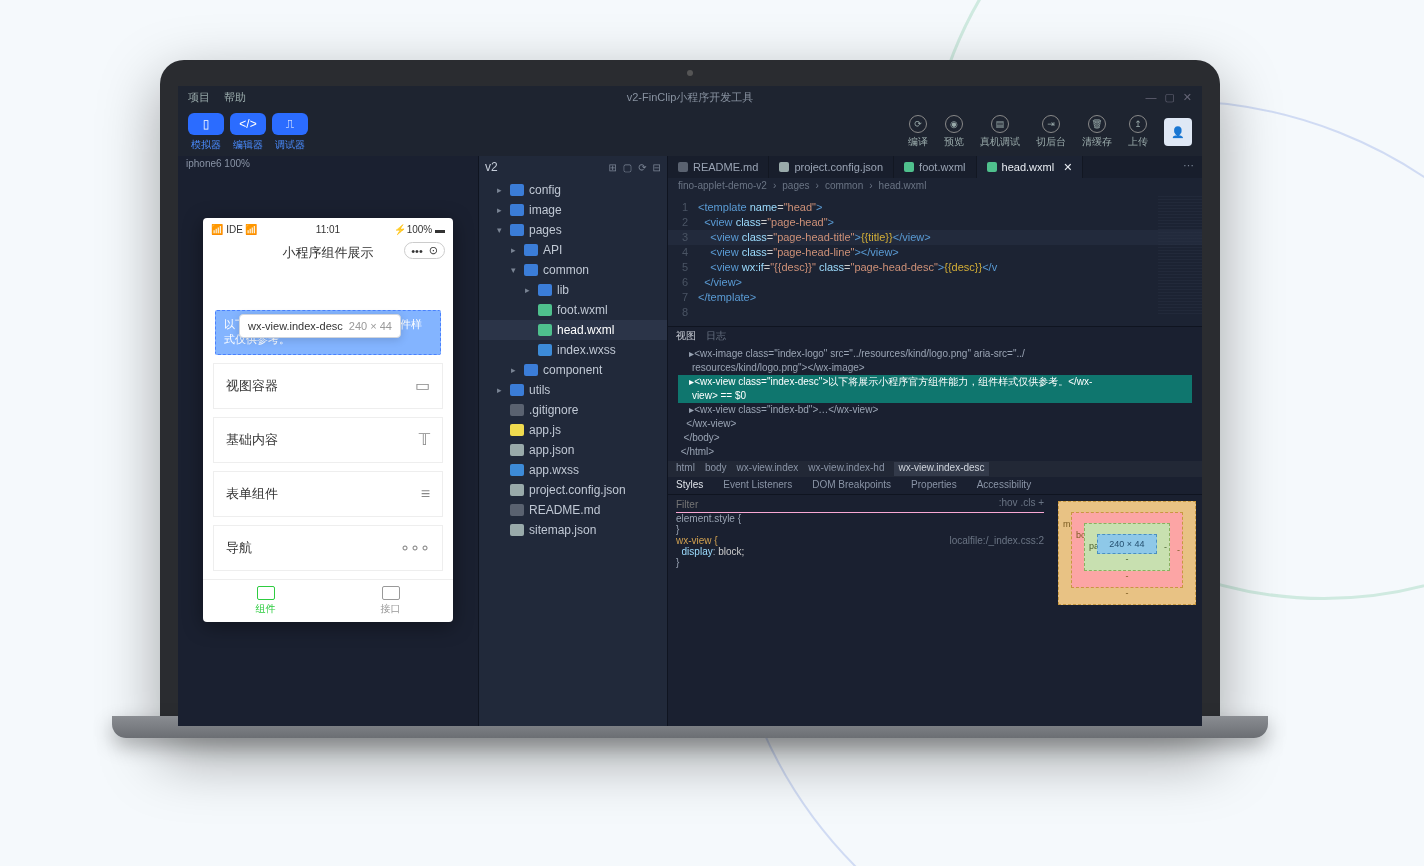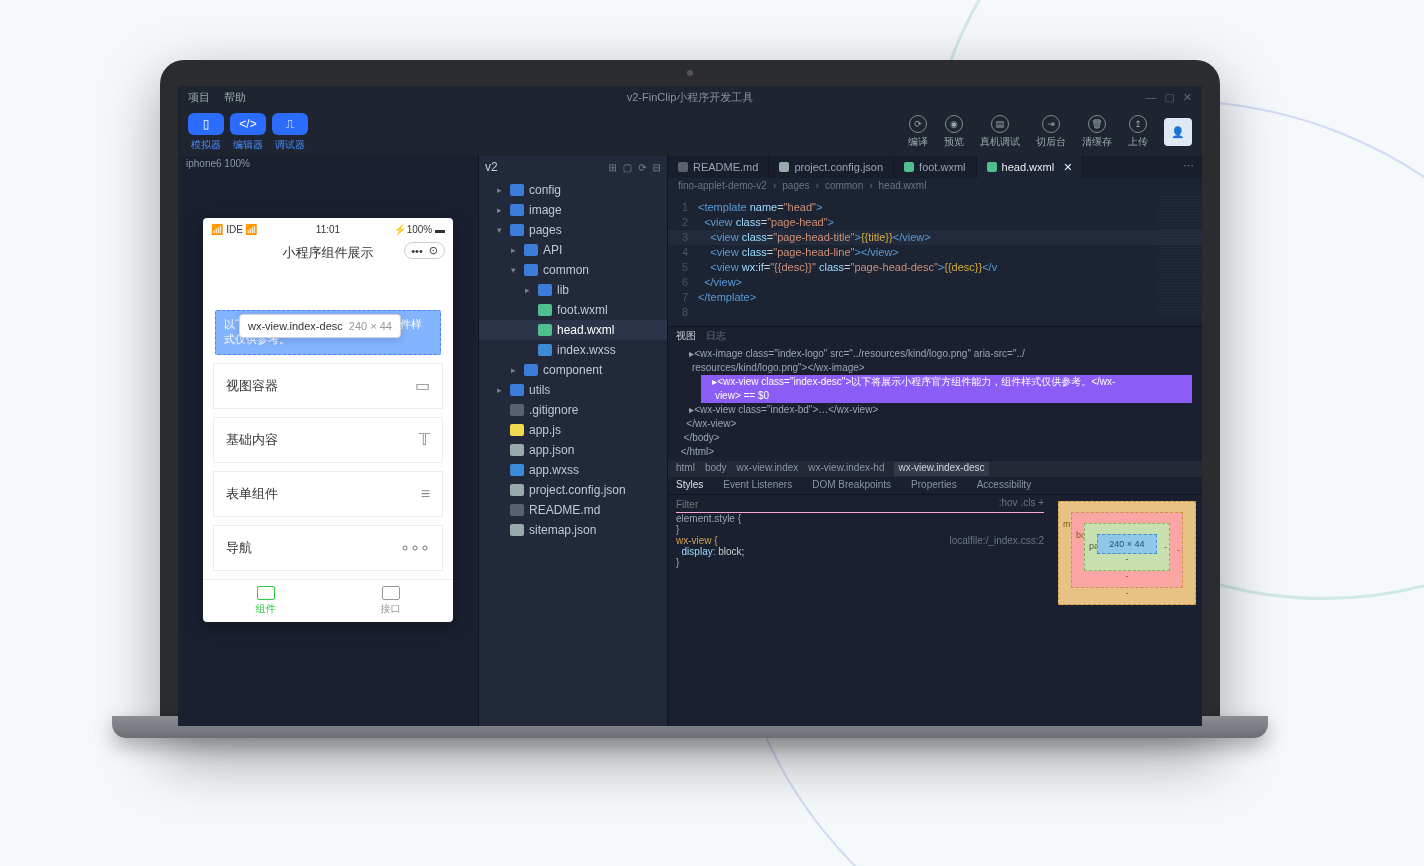--- a/index.html
+++ b/index.html
@@ -81,21 +81,21 @@
 .codeline.hl { background: #222a3c; }
 .ln { width: 30px; text-align: right; color: #4a5464; padding-right: 10px; }
 .tag { color: #5a9bd4; } .attr { color: #9cdcfe; } .str { color: #ce9178; } .brace { color: #d4af37; } .txt { color: #ccc; }
 
 
 .devtools { border-top: 1px solid #0f1420; background: #1a2030; flex: 1; min-height: 0; display: flex; flex-direction: column; }
 .dt-tabs { height: 18px; display: flex; gap: 10px; padding: 2px 8px; font-size: 10px; color: #6a7484; }
 .dt-tabs .on { color: #c8ccd4; }
 .dom { font-family: Menlo, Consolas, monospace; font-size: 10px; padding: 2px 10px; color: #9aa4b4; line-height: 14px; }
 .dom .row { white-space: pre; }
-.dom .sel { background: #8b5cf6; color: #fff; margin-left: 23px; }
+.dom .sel { background: #0f766e; color: #fff; }
 .crumbs { height: 16px; background: #222836; font-size: 10px; color: #8a94a6; padding: 1px 8px; display: flex; gap: 10px; }
 .crumbs .on { background: #333a4a; color: #cfd4dc; padding: 0 4px; }
 .styles-row { display: flex; flex: 1; min-height: 0; }
 .stab-bar { height: 18px; display: flex; gap: 20px; padding: 2px 8px; font-size: 10px; color: #8a94a6; border-bottom: 1px solid #0f1420; }
 .stab-bar .on { color: #e0e4ea; }
 .styles-col { flex: 1; font-family: Menlo, monospace; font-size: 10px; padding: 2px 8px; color: #9aa4b4; overflow: hidden; }
 .filter { height: 16px; display: flex; border-bottom: 1px solid #f9a8d4; font-size: 10px; color: #6a7484; }
 .filter input { background: transparent; border: 0; color: #8a94a6; flex: 1; outline: none; font-size: 10px; }
 .rule .sel2 { color: #d0a050; }
 .rule .prop { color: #9cdcfe; } .rule .val { color: #ccc; }

